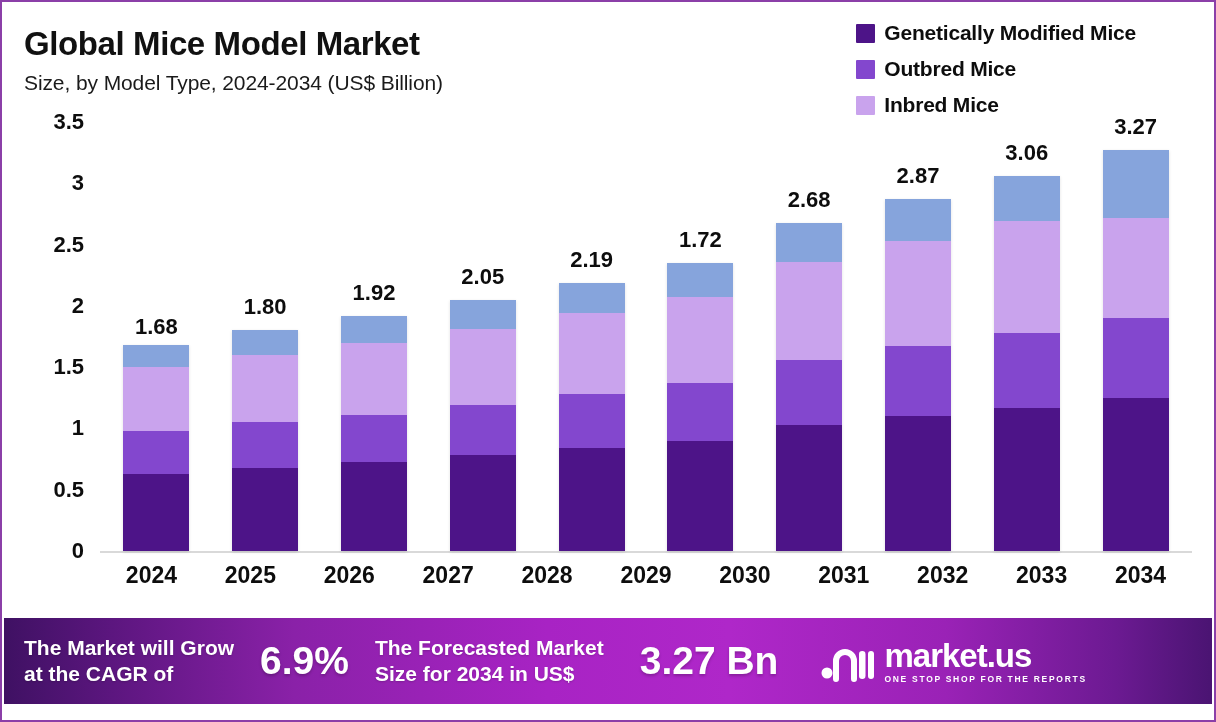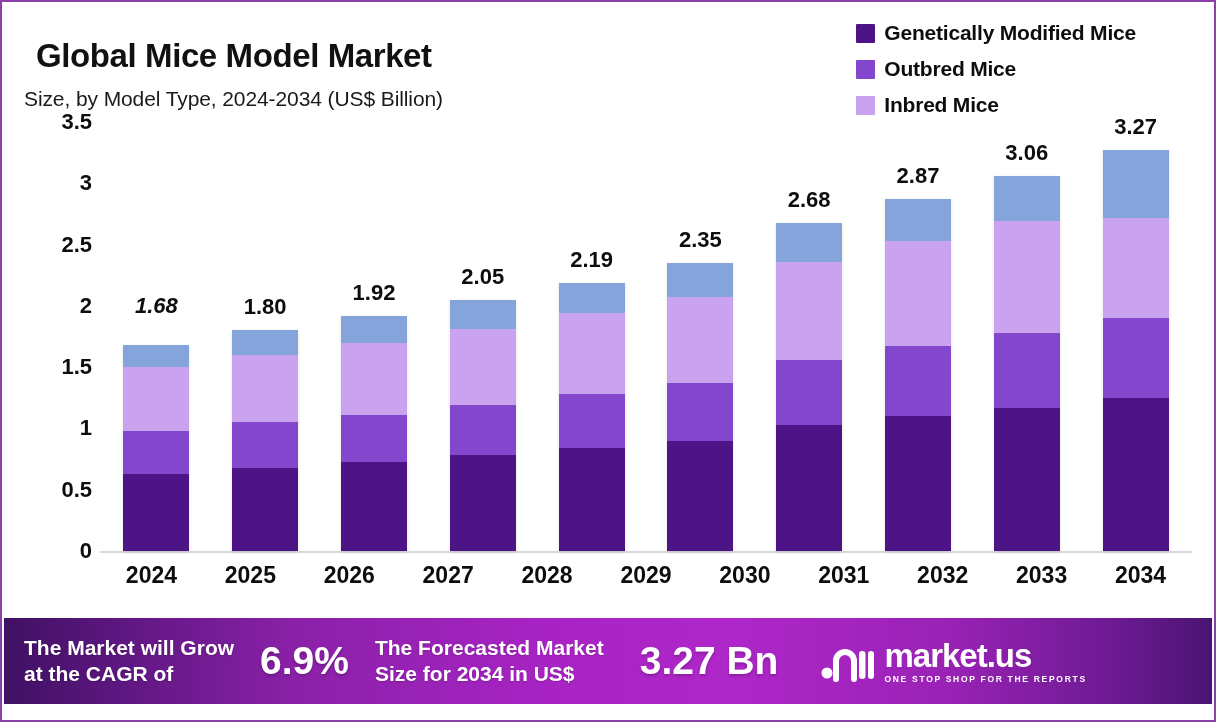--- a/index.html
+++ b/index.html
@@ -26,21 +26,21 @@
     left: 22px;
     top: 24px;
     width: 700px;
   }
   .chart-title {
     font-size: 33px;
     font-weight: bold;
     color: #111111;
     letter-spacing: -0.4px;
     line-height: 1.12;
-    margin: 12px;
+    margin: 0;
     white-space: nowrap;
   }
   .chart-subtitle {
     font-size: 21px;
     font-weight: normal;
     color: #1a1a1a;
     margin: 8px 0 0 0;
     letter-spacing: -0.1px;
     white-space: nowrap;
   }
@@ -85,21 +85,21 @@
   }
   .y-axis {
     position: absolute;
     left: 0;
     top: 0;
     width: 68px;
     height: 430px;
   }
   .y-tick {
     position: absolute;
-    right: 0;
+    right: 8px;
     transform: translateY(-50%);
     font-size: 22px;
     font-weight: bold;
     color: #0d0d0d;
     text-align: right;
     white-space: nowrap;
   }
   .axis-line {
     position: absolute;
     left: 76px;
@@ -255,21 +255,21 @@
         <div class="y-tick" style="top: 306.429px;">1</div>
         <div class="y-tick" style="top: 245.143px;">1.5</div>
         <div class="y-tick" style="top: 183.857px;">2</div>
         <div class="y-tick" style="top: 122.571px;">2.5</div>
         <div class="y-tick" style="top: 61.2857px;">3</div>
         <div class="y-tick" style="top: 0px;">3.5</div>
       </div>
     <div class="axis-line"></div>
     <div class="bars" id="bars">
         <div class="bar-col">
-          <div class="bar-value" style="bottom: 232px; font-style: italic;">1.68</div>
+          <div class="bar-value" style="bottom: 211px;">1.68</div>
           <div class="bar-stack" style="height: 205.92px;">
             <div class="seg" title="Hybrid Mice" style="background: rgb(134, 164, 220); height: 22.0629px;"></div>
             <div class="seg" title="Inbred Mice" style="background: rgb(201, 163, 237); height: 63.7371px;"></div>
             <div class="seg" title="Outbred Mice" style="background: rgb(131, 71, 206); height: 42.9px;"></div>
             <div class="seg" title="Genetically Modified Mice" style="background: rgb(77, 20, 136); height: 77.22px;"></div>
           </div>
         </div>
         <div class="bar-col">
           <div class="bar-value" style="bottom: 230.629px;">1.80</div>
           <div class="bar-stack" style="height: 220.629px;">
@@ -300,21 +300,21 @@
         <div class="bar-col">
           <div class="bar-value" style="bottom: 278.431px;">2.19</div>
           <div class="bar-stack" style="height: 268.431px;">
             <div class="seg" title="Hybrid Mice" style="background: rgb(134, 164, 220); height: 30.6429px;"></div>
             <div class="seg" title="Inbred Mice" style="background: rgb(201, 163, 237); height: 80.8971px;"></div>
             <div class="seg" title="Outbred Mice" style="background: rgb(131, 71, 206); height: 53.9314px;"></div>
             <div class="seg" title="Genetically Modified Mice" style="background: rgb(77, 20, 136); height: 102.96px;"></div>
           </div>
         </div>
         <div class="bar-col">
-          <div class="bar-value" style="bottom: 298.043px;">2.35</div>
+          <div class="bar-value" style="bottom: 298.043px;">1.72</div>
           <div class="bar-stack" style="height: 288.043px;">
             <div class="seg" title="Hybrid Mice" style="background: rgb(134, 164, 220); height: 34.32px;"></div>
             <div class="seg" title="Inbred Mice" style="background: rgb(201, 163, 237); height: 85.8px;"></div>
             <div class="seg" title="Outbred Mice" style="background: rgb(131, 71, 206); height: 57.6086px;"></div>
             <div class="seg" title="Genetically Modified Mice" style="background: rgb(77, 20, 136); height: 110.314px;"></div>
           </div>
         </div>
         <div class="bar-col">
           <div class="bar-value" style="bottom: 338.491px;">2.68</div>
           <div class="bar-stack" style="height: 328.491px;">

